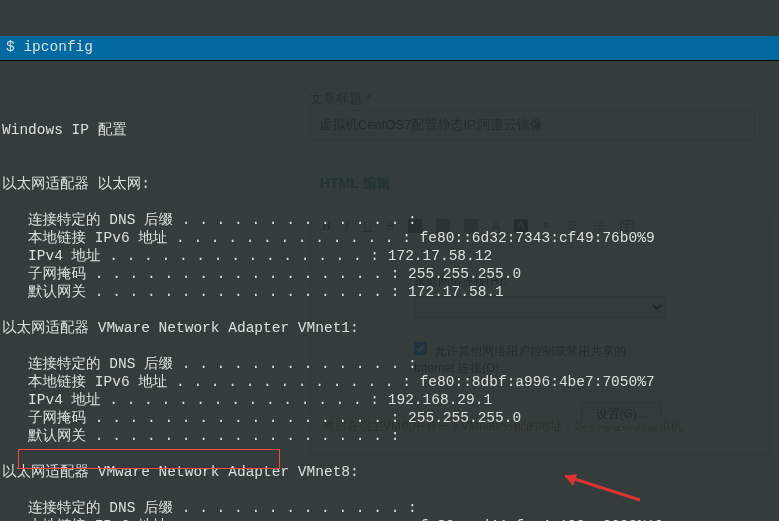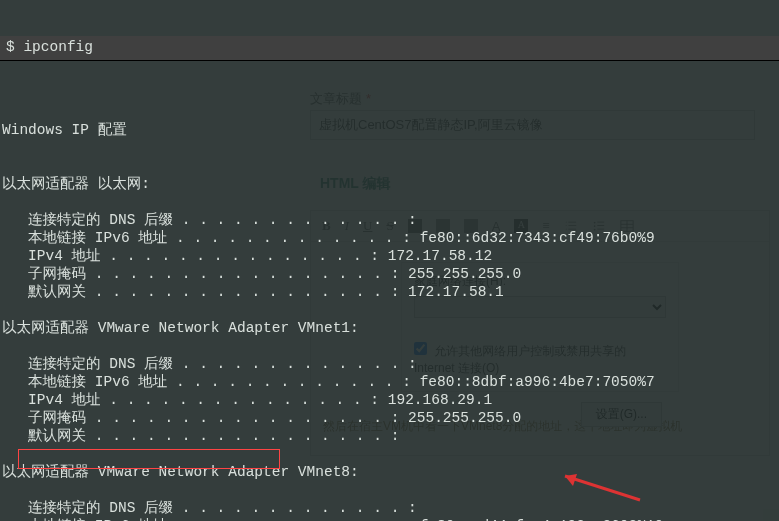--- a/index.html
+++ b/index.html
@@ -21,21 +21,21 @@
   .prop-panel { margin:20px 90px 10px 90px; border:1px solid #e0e0e0; padding:10px 12px 14px 12px; position:relative; }
   .prop-panel .lbl { font-size:12px; color:#333; margin-bottom:6px; }
   .prop-panel select { width:100%; height:22px; border:1px solid #bbb; font-size:12px; }
   .prop-panel .share { font-size:12px; color:#333; margin-top:24px; }
   .prop-panel .share input { margin-right:4px; }
   .set-btn { position:absolute; right:16px; bottom:-36px; font-size:12px; padding:3px 14px; border:1px solid #bbb; background:#f0f0f0; cursor:pointer; }
   .editor-foot { font-size:12px; color:#8a6d3b; padding:16px 12px 20px 12px; }
   .arrow { position:absolute; left:555px; top:470px; pointer-events:none; }
 
   .term { position:absolute; left:0; top:0; width:779px; background:rgba(35,45,43,0.92); color:#d9e0dc; font-family:Consolas,"Courier New",monospace; font-size:14.5px; line-height:18px; white-space:pre; padding-bottom:4px; }
-  .term .prompt { background:#404040; padding:2px 6px 4px 6px; border-bottom:1px solid #000; }
+  .term .prompt { background:#0369a1; padding:2px 6px 4px 6px; border-bottom:1px solid #000; }
   .term .body { padding:6px 0 0 2px; }
   .hl-box { position:absolute; border:1px solid #f44; pointer-events:none; }
 </style>
 </head>
 <body>
 
 <div class="layer-back">
   <div class="breadcrumb">
     <span class="person">hutaishi的个人空间</span>
     <span class="sep">›</span>

